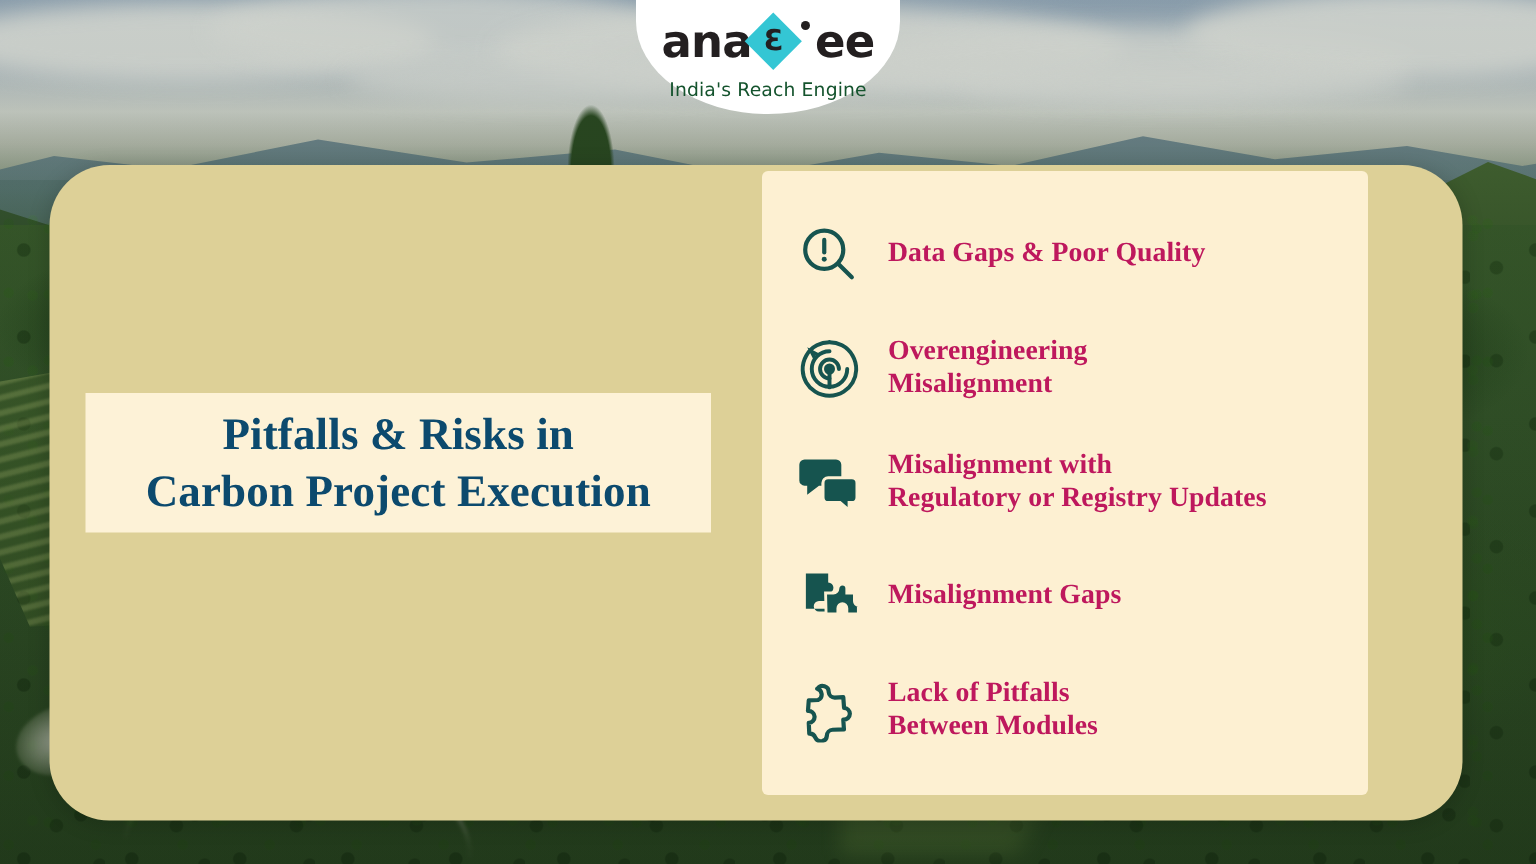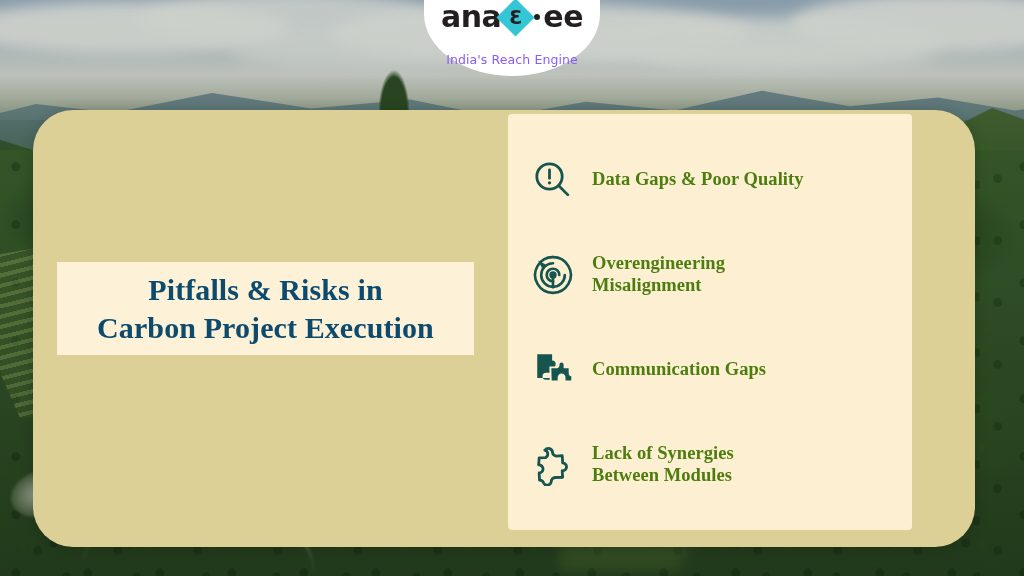--- a/index.html
+++ b/index.html
@@ -193,21 +193,21 @@
     background: #ffffff;
     border-radius: 0 0 88px 88px / 0 0 62px 62px;
     display: flex;
     flex-direction: column;
     align-items: center;
     justify-content: flex-end;
     padding-bottom: 9px;
   }
   .logo-wordmark {
     display: flex;
-    align-items: center;
+    align-items: flex-start;
     font-family: "DejaVu Sans", "Liberation Sans", sans-serif;
     font-weight: 700;
     font-size: 30px;
     letter-spacing: -0.5px;
     color: #231f20;
     line-height: 1;
   }
   .logo-sigma-box {
     position: relative;
     width: 27px;
@@ -232,22 +232,22 @@
   .logo-dot {
     width: 6px; height: 6px;
     background: #231f20;
     border-radius: 50%;
     margin: 0 3px 0 4px;
   }
   .logo-tag {
     font-family: "DejaVu Sans", "Liberation Sans", sans-serif;
     font-size: 12.5px;
     font-weight: 400;
-    color: #8b5cf6;
-    margin-top: 20px;
+    color: #14532d;
+    margin-top: 8px;
     letter-spacing: .1px;
   }
 
   
   .panel-outer {
     position: absolute;
     left: 33px;
     top: 110px;
     width: 942px;
     height: 437px;
@@ -307,21 +307,21 @@
     display: flex;
     align-items: center;
     justify-content: center;
   }
   .risk-icon svg { display: block; }
   .risk-label {
     font-family: "Liberation Serif", "DejaVu Serif", serif;
     font-weight: 700;
     font-size: 18.5px;
     line-height: 1.18;
-    color: #4d7c0f;
+    color: #be185d;
     white-space: pre-line;
     letter-spacing: .05px;
   }
 </style>
 </head>
 <body>
 
 <div id="stage">
 
   <div class="bg-scene">
@@ -388,29 +388,39 @@
           <circle cx="24" cy="24" r="4.2" fill="#16544f" stroke="none"></circle>
           <line x1="24" y1="28.2" x2="24" y2="38"></line>
           <path d="M14.5 12.8 L10 10.5 L12.4 15.2" stroke-width="2.6"></path>
         </svg>
       </div>
       <div class="risk-label">Overengineering
 Misalignment</div>
     </div>
 
 
+    <div class="risk-row">
+      <div class="risk-icon">
+        <svg width="42" height="42" viewBox="0 0 48 48" fill="#16544f" stroke="none">
+          <path d="M5 6 h24 a4 4 0 0 1 4 4 v12 a4 4 0 0 1 -4 4 h-13 l-9 7 v-7 h-2 a4 4 0 0 1 -4 -4 v-12 a4 4 0 0 1 4 -4 z"></path>
+          <path d="M23 20 h18 a4 4 0 0 1 4 4 v11 a4 4 0 0 1 -4 4 h-2 v6 l-7 -6 h-9 a4 4 0 0 1 -4 -4 v-11 a4 4 0 0 1 4 -4 z" fill="#16544f" stroke="#fdf0d2" stroke-width="2.4"></path>
+        </svg>
+      </div>
+      <div class="risk-label">Misalignment with
+Regulatory or Registry Updates</div>
+    </div>
 
     <div class="risk-row">
       <div class="risk-icon">
         <svg width="42" height="42" viewBox="0 0 48 48" fill="#16544f" stroke="none">
           <path d="M6 6 h17 v7 a4 4 0 0 1 4 4 a4 4 0 0 1 -4 4 v6 h-7 a4 4 0 0 0 -4 4 a4 4 0 0 0 4 4 h7 v-2 h-17 z"></path>
           <path d="M21 21 h6 a3.4 3.4 0 0 0 3.4 -3.4 a3.4 3.4 0 0 1 3.4 -3.4 a3.4 3.4 0 0 1 3.4 3.4 v3.4 h5.8 v6 a3.4 3.4 0 0 0 3 3.4 v6.6 h-8.8 v-4.5 a3.4 3.4 0 0 0 -3.4 -3.4 a3.4 3.4 0 0 0 -3.4 3.4 v4.5 h-9 z" stroke="#fdf0d2" stroke-width="2.2"></path>
         </svg>
       </div>
-      <div class="risk-label">Communication Gaps</div>
+      <div class="risk-label">Misalignment Gaps</div>
     </div>
 
     <div class="risk-row">
       <div class="risk-icon">
         <svg width="42" height="42" viewBox="0 0 48 48" fill="none" stroke="#16544f" stroke-width="3.2" stroke-linejoin="round" stroke-linecap="round">
           <path d="M15 7
                    a4.6 4.6 0 0 1 8.4 2.6
                    a4.6 4.6 0 0 0 4.6 4.2
                    l6.5 -0.4
                    l0.6 8.2
@@ -422,18 +432,18 @@
                    a4.6 4.6 0 0 1 -8.8 1.4
                    a4.6 4.6 0 0 0 -4.6 -3
                    l-0.4 -8.2
                    a4.6 4.6 0 0 0 4.4 -5
                    a4.6 4.6 0 0 0 -5 -4.2
                    l0.6 -8
                    l7.2 -0.3
                    a4.6 4.6 0 0 0 -0.8 -8.6 z"></path>
         </svg>
       </div>
-      <div class="risk-label">Lack of Synergies
+      <div class="risk-label">Lack of Pitfalls
 Between Modules</div>
     </div>
 
   </div>
 </div>
 
 </body></html>

